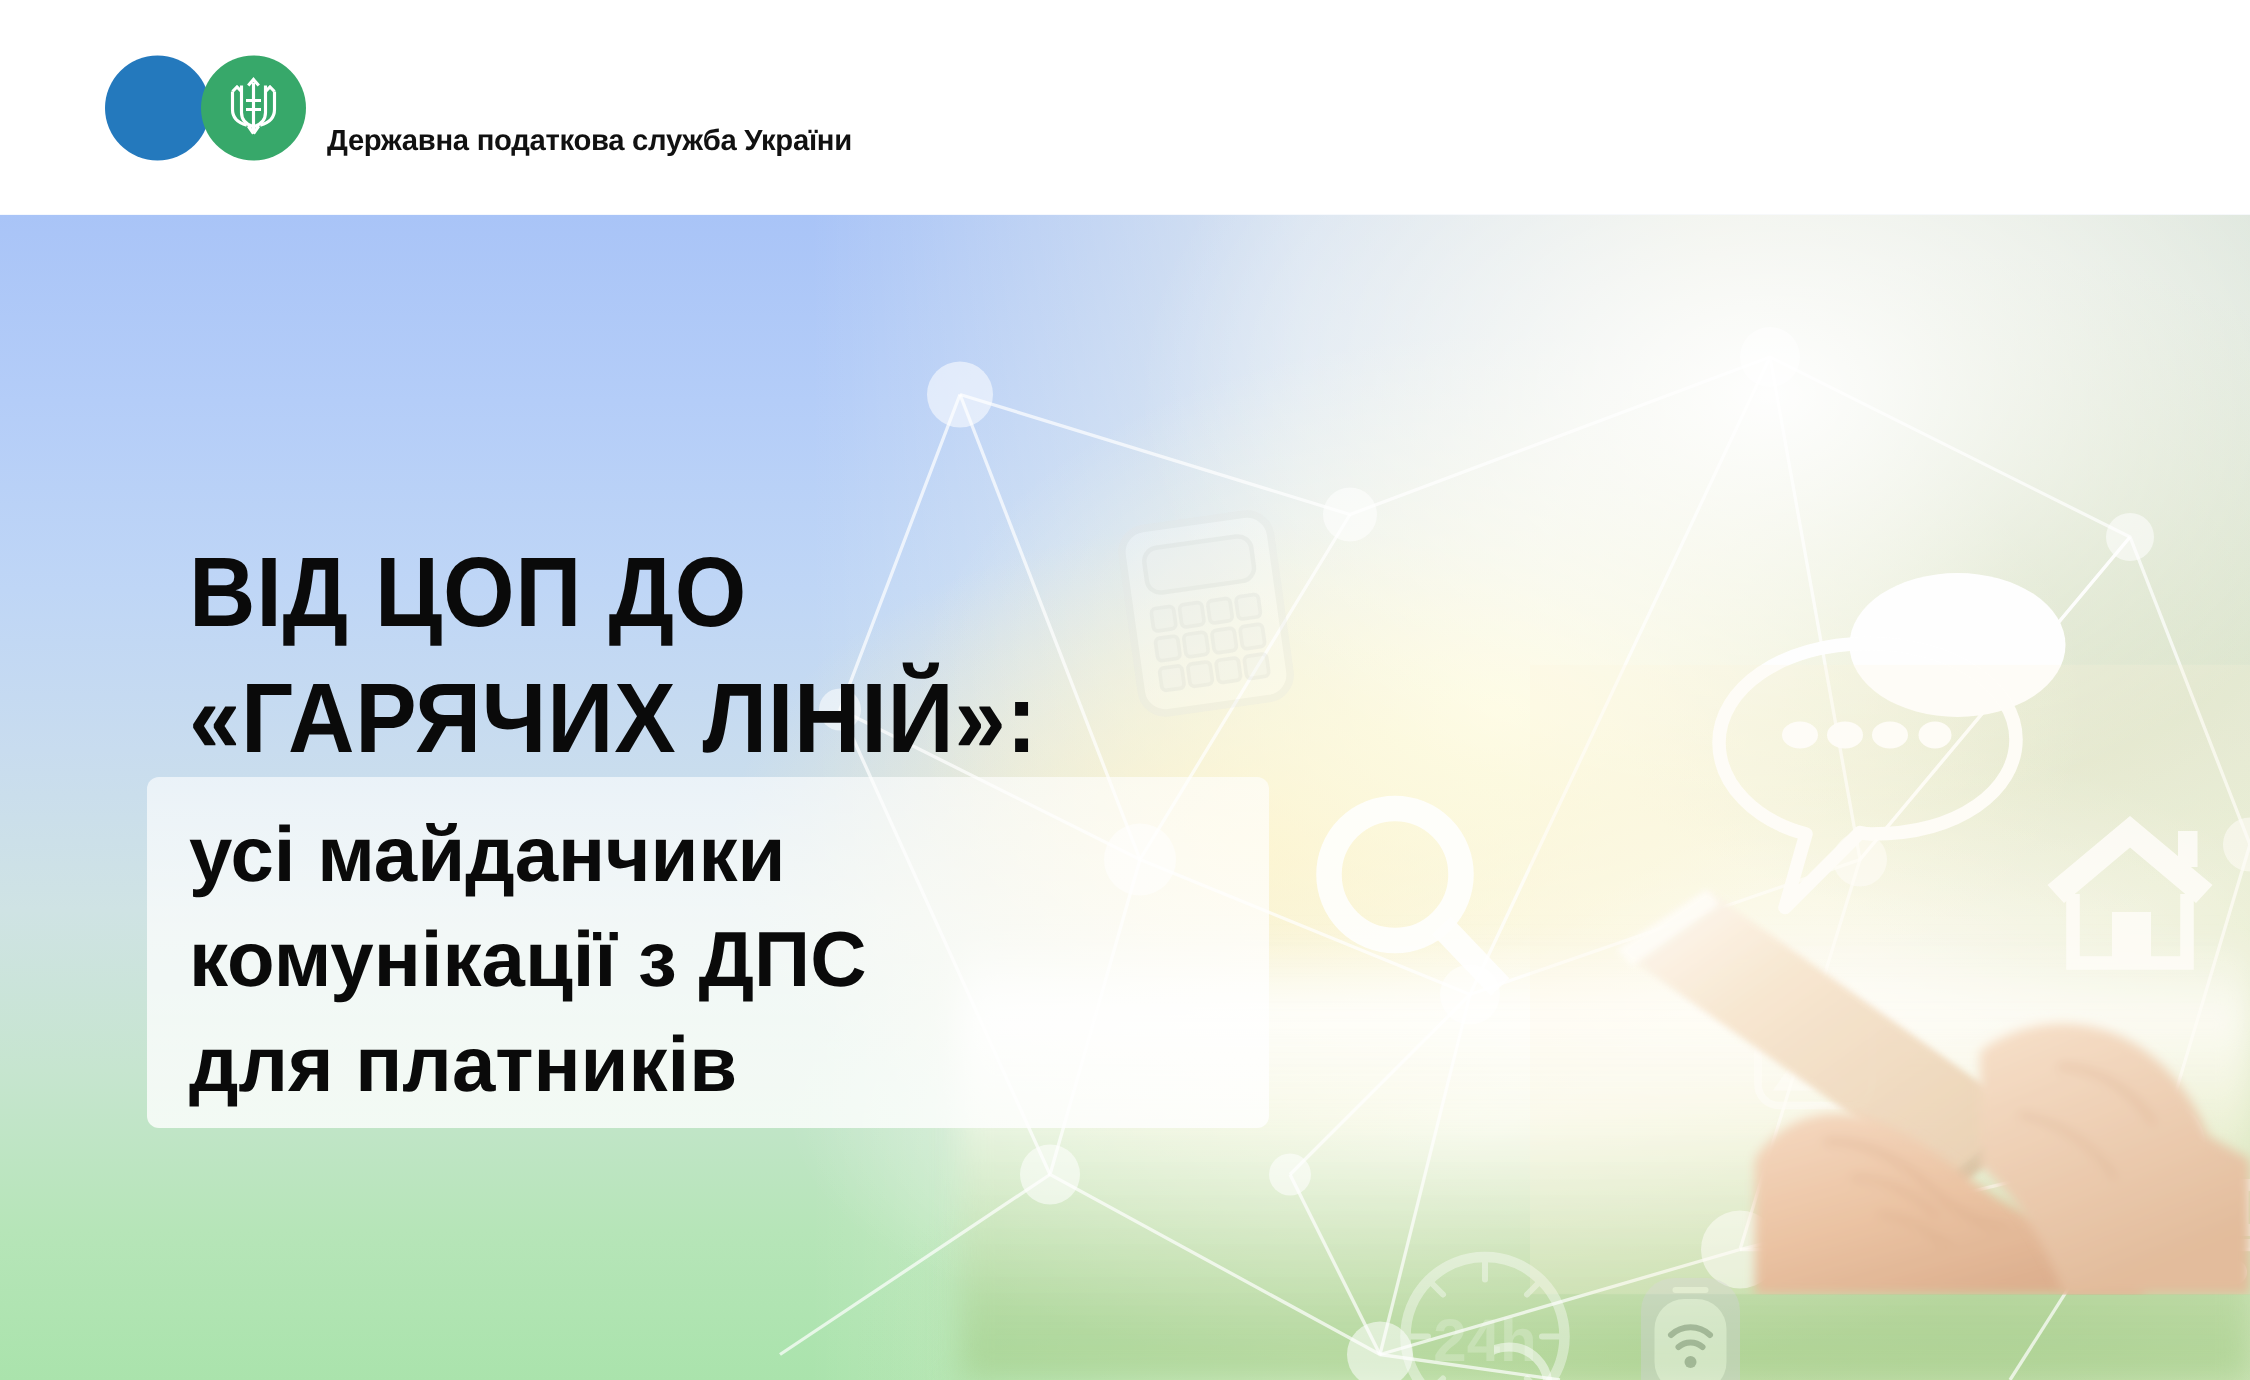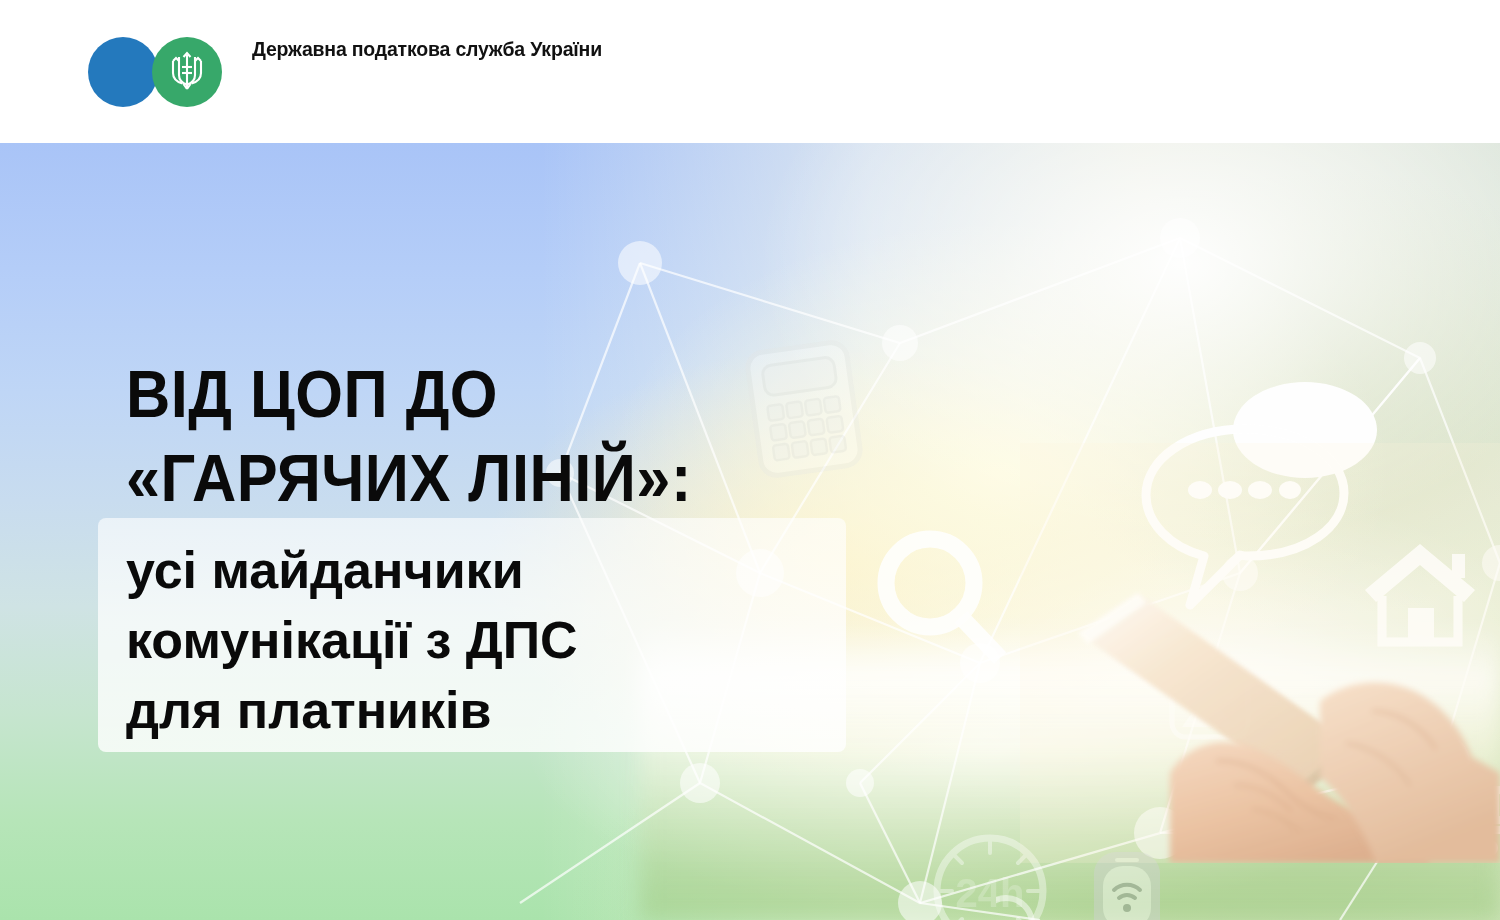--- a/index.html
+++ b/index.html
@@ -10,22 +10,22 @@
     background:#ffffff;
   }
   .stage{position:relative;width:1500px;height:920px;overflow:hidden;background:#fff;}
 
   
   .header{
     position:absolute;left:0;top:0;width:1500px;height:143px;
     background:#ffffff;z-index:60;
   }
   .logo{
-    position:absolute;left:88px;top:37px;
-    display:flex;align-items:flex-start;gap:16px;
+    position:absolute;left:70px;top:37px;
+    display:flex;align-items:flex-end;gap:0;
   }
   .logo-marks{position:relative;width:134px;height:70px;flex:0 0 auto;}
   .dot{position:absolute;top:0;width:70px;height:70px;border-radius:50%;}
   .dot-blue{left:0;background:#2479bd;}
   .dot-green{left:64px;background:#37a86a;}
   .trident{position:absolute;left:64px;top:0;width:70px;height:70px;}
   .logo-text{
     margin-left:14px;
     font-size:19.5px;line-height:25.5px;font-weight:bold;color:#111111;
     letter-spacing:-0.2px;white-space:nowrap;

